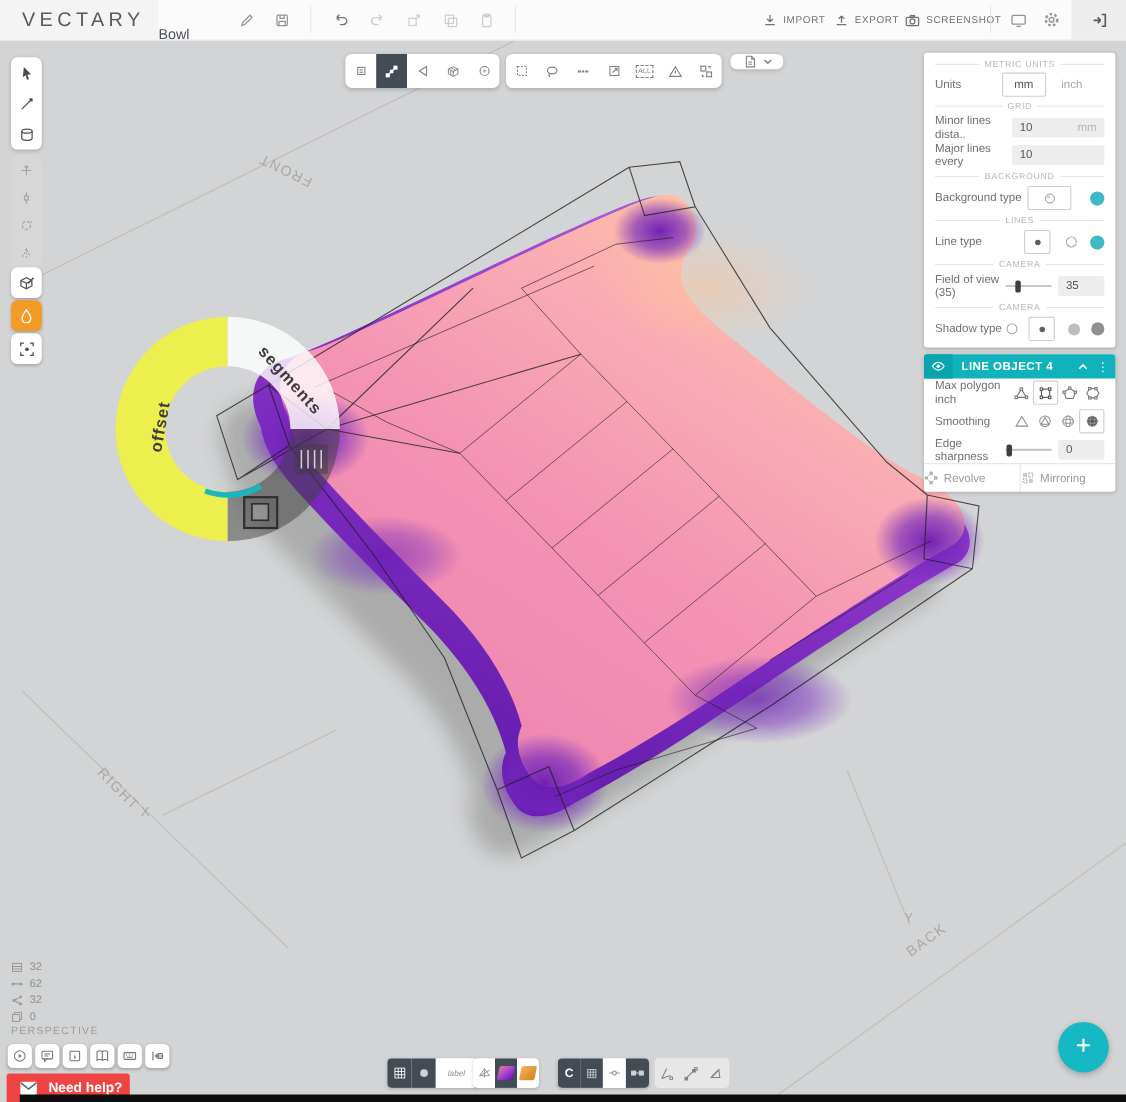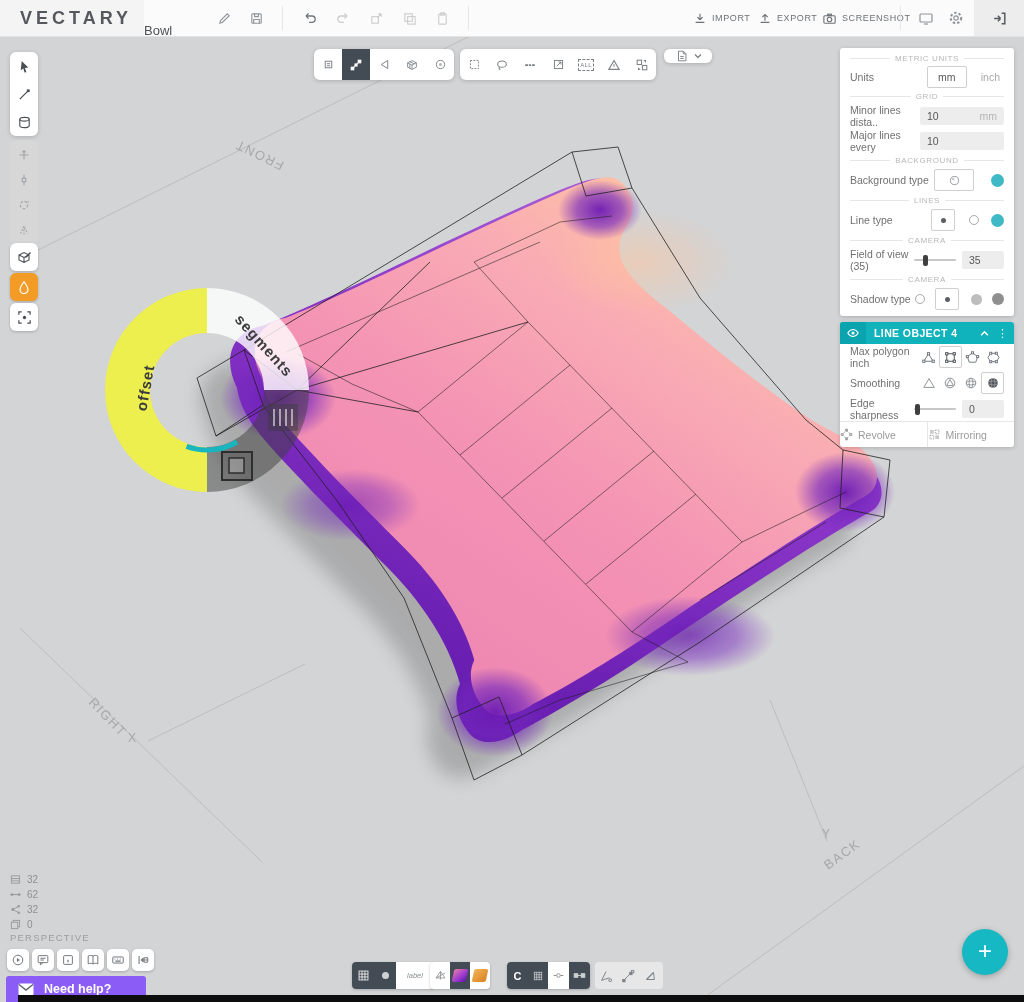--- a/index.html
+++ b/index.html
@@ -2,21 +2,21 @@
 <html><head>
 <meta charset="utf-8">
 <style>
   html,body{margin:0;padding:0}
   body{width:1024px;height:1002px;overflow:hidden;position:relative;background:#d3d4d5;
        font-family:"Liberation Sans","DejaVu Sans",sans-serif;-webkit-font-smoothing:antialiased}
   svg{display:block}
   
   #topbar{position:absolute;left:0;top:0;width:1024px;height:36px;background:#fbfbfb;border-bottom:1px solid #e3e3e3;z-index:20}
   #logo{position:absolute;left:0;top:0;width:124px;height:36px;background:#f4f4f4;display:flex;align-items:center;padding-left:20px;
-        font-size:18px;letter-spacing:4px;color:#55595e;font-weight:700}
+        font-size:18px;letter-spacing:4px;color:#55595e;font-weight:400}
   #projname{position:absolute;left:144px;top:12px;height:36px;display:flex;align-items:center;font-size:13px;color:#4d5257}
   .tb-ic{position:absolute;top:8px;width:20px;height:20px;display:flex;align-items:center;justify-content:center;cursor:pointer}
   .tb-div{position:absolute;top:6px;width:1px;height:24px;background:#e6e6e6}
   .tb-act{position:absolute;top:0;height:36px;display:flex;align-items:center;gap:5px;font-size:9px;letter-spacing:.6px;color:#6d7277;cursor:pointer}
   #tb-right-seg{position:absolute;right:0;top:0;width:50px;height:36px;background:#ededed;display:flex;align-items:center;justify-content:center;cursor:pointer}
   
   .fgrp{position:absolute;background:#fff;border-radius:6px;box-shadow:0 1px 4px rgba(0,0,0,.18);z-index:15;display:flex;overflow:hidden}
   .cell{width:28px;height:31px;display:flex;align-items:center;justify-content:center;cursor:pointer}
   .cell.sel{background:#434b54}
   
@@ -50,21 +50,21 @@
   .ico20.sel{border:1px solid #cfcfcf}
   .btnrow{display:flex;border-top:1px solid #e6e6e6}
   .pbtn{flex:1;height:25px;display:flex;align-items:center;justify-content:flex-start;gap:5px;color:#9a9a9a;font-size:10.5px;cursor:pointer}
   .pbtn + .pbtn{border-left:1px solid #e6e6e6}
   
   #stats{position:absolute;left:10px;top:872px;z-index:15;font-size:10px;color:#909090}
   #stats .srow{display:flex;align-items:center;gap:6px;height:15px}
   #persp{position:absolute;left:10px;top:932px;z-index:15;font-size:9.5px;letter-spacing:1.2px;color:#9d9d9d}
   .hbtn{position:absolute;top:949px;width:22px;height:22px;background:#fff;border-radius:5px;box-shadow:0 1px 3px rgba(0,0,0,.22);
         display:flex;align-items:center;justify-content:center;cursor:pointer;z-index:15}
-  #needhelp{position:absolute;left:6px;top:976px;width:140px;height:26px;background:#8b5cf6;border-radius:3px 3px 0 0;display:flex;
+  #needhelp{position:absolute;left:6px;top:976px;width:112px;height:26px;background:#ef4444;border-radius:3px 3px 0 0;display:flex;
             align-items:center;z-index:16;cursor:pointer}
   #needhelp span{color:#fff;font-weight:bold;font-size:12.5px;margin-left:10px}
   
   .bgrp{position:absolute;top:962px;height:27px;background:#fff;border-radius:4px;box-shadow:0 1px 3px rgba(0,0,0,.2);display:flex;overflow:hidden;z-index:15}
   .bcell{width:22px;height:27px;display:flex;align-items:center;justify-content:center;cursor:pointer}
   .bcell.dk{background:#434b54}
   .bgrp.ghost{background:rgba(255,255,255,.45);box-shadow:none}
   .swatch{width:14px;height:13px;transform:skewX(-12deg);border-radius:2px}
   #fab{position:absolute;left:962px;top:929px;width:46px;height:46px;border-radius:50%;background:#16b8c3;z-index:16;cursor:pointer;
        box-shadow:0 2px 6px rgba(0,0,0,.25);display:flex;align-items:center;justify-content:center}
@@ -395,21 +395,21 @@
 </div>
 
 <aside id="panel">
   <div class="card" style="padding:3px 0 4px">
     <div class="sec">
         <span>METRIC UNITS</span>
       </div>
     <div class="row" style="height:24px">
       <span class="lbl">Units</span>
       <span class="optbox" style="margin-right:14px">mm</span>
-      <span style="color:#a9a9a9;margin-right:4px">inch</span>
+      <span style="color:#a9a9a9;margin-right:20px">inch</span>
     </div>
     <div class="sec">
         <span>GRID</span>
       </div>
     <div class="row">
       <span class="lbl">Minor lines dista..</span>
       <span class="inp w">
         <span>10</span>
         <span class="unit">mm</span>
       </span>

